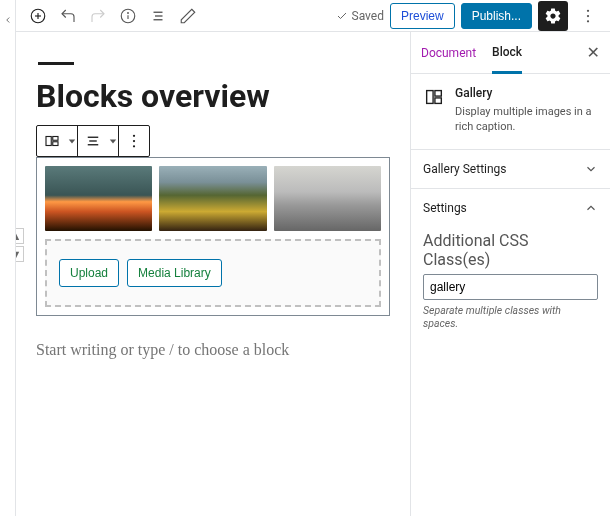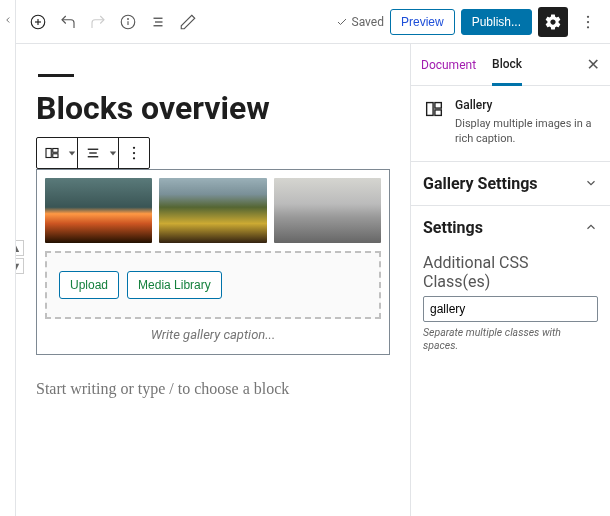--- a/index.html
+++ b/index.html
@@ -1,21 +1,21 @@
 <!DOCTYPE html>
 <html><head>
 <meta charset="utf-8">
 <style>
 * { box-sizing: border-box; margin: 0; padding: 0; }
 body { font-family: -apple-system, BlinkMacSystemFont, "Segoe UI", Roboto, sans-serif; font-size: 13px; color: #1e1e1e; background: #fff; width: 610px; height: 516px; overflow: hidden; }
 .app { display: flex; height: 100%; }
 .left-rail { width: 16px; border-right: 1px solid #e2e4e7; display: flex; align-items: flex-start; justify-content: center; padding-top: 12px; }
 .left-rail svg { width: 10px; height: 16px; }
 .main { flex: 1; display: flex; flex-direction: column; min-width: 0; }
-.topbar { height: 44px; border-bottom: 1px solid #e2e4e7; display: flex; align-items: center; padding: 0 8px; }
+.topbar { height: 32px; border-bottom: 1px solid #e2e4e7; display: flex; align-items: center; padding: 0 8px; }
 .topbar-left { display: flex; align-items: center; gap: 2px; }
 .icon-btn { width: 28px; height: 28px; display: flex; align-items: center; justify-content: center; cursor: pointer; border-radius: 3px; color: #555; }
 .icon-btn svg { width: 18px; height: 18px; }
 .topbar-right { margin-left: auto; display: flex; align-items: center; gap: 6px; }
 .saved { display: flex; align-items: center; gap: 4px; color: #666; font-size: 12px; }
 .btn-preview { border: 1px solid #0073aa; color: #1d4ed8; background: #fff; padding: 5px 10px; font-size: 12px; border-radius: 3px; cursor: pointer; }
 .btn-publish { border: 1px solid #0073aa; background: #0073aa; color: #fff; padding: 5px 10px; font-size: 12px; border-radius: 3px; cursor: pointer; }
 .gear-btn { width: 30px; height: 30px; background: #1e1e1e; color: #fff; display: flex; align-items: center; justify-content: center; border-radius: 3px; cursor: pointer; }
 .gear-btn svg { width: 18px; height: 18px; }
 .workspace { display: flex; flex: 1; min-height: 0; }
@@ -48,21 +48,21 @@
 .ins-btn { width: 16px; height: 16px; border: 1px solid #ccc; background: #fff; display: flex; align-items: center; justify-content: center; font-size: 11px; color: #666; margin-bottom: 2px; cursor: pointer; }
 .sidebar { width: 200px; border-left: 1px solid #e2e4e7; background: #fff; display: flex; flex-direction: column; }
 .side-tabs { display: flex; align-items: center; padding: 0 10px; height: 42px; border-bottom: 1px solid #e2e4e7; position: relative; }
 .side-tab { padding: 12px 0; margin-right: 16px; font-size: 12px; color: #a21caf; cursor: pointer; }
 .side-tab.active { color: #1e1e1e; border-bottom: 3px solid #0073aa; margin-bottom: -1px; font-weight: 500; }
 .side-close { margin-left: auto; cursor: pointer; color: #555; font-size: 16px; }
 .side-desc { padding: 12px 12px 14px; display: flex; gap: 10px; }
 .side-desc .icon { width: 22px; height: 22px; flex-shrink: 0; display: flex; align-items: center; justify-content: center; }
 .side-desc .meta .name { font-size: 12px; font-weight: 500; margin-bottom: 4px; }
 .side-desc .meta .txt { font-size: 11px; color: #555; line-height: 1.4; }
-.panel-head { padding: 12px; font-size: 16px; font-weight: 700; border-top: 1px solid #e2e4e7; display: flex; align-items: center; justify-content: space-between; cursor: pointer; }
+.panel-head { padding: 12px; font-size: 12px; font-weight: 400; border-top: 1px solid #e2e4e7; display: flex; align-items: center; justify-content: space-between; cursor: pointer; }
 .panel-head svg { width: 14px; height: 14px; }
 .panel-body { padding: 4px 12px 14px; border-top: none; }
 .field-label { font-size: 16px; color: #555; margin-bottom: 5px; display: block; }
 .text-input { width: 100%; border: 1px solid #7e8993; padding: 5px 6px; font-size: 12px; border-radius: 2px; }
 .hint { font-size: 10.5px; font-style: italic; color: #666; margin-top: 4px; }
 </style>
 </head>
 <body>
 
 <div class="app">
@@ -188,21 +188,20 @@
               <div class="gallery-img img1"></div>
               <div class="gallery-img img2"></div>
               <div class="gallery-img img3"></div>
             </div>
             <div class="appender">
               <div class="appender-btns">
                 <button class="app-btn">Upload</button>
                 <button class="app-btn">Media Library</button>
               </div>
             </div>
-            <div class="caption">Write gallery caption...</div>
           </div>
 
           <div class="placeholder">Start writing or type / to choose a block</div>
         </div>
 
         <div class="block-inserter-side">
           <div class="ins-btn">▲</div>
           <div class="ins-btn">▼</div>
         </div>
       </div>

